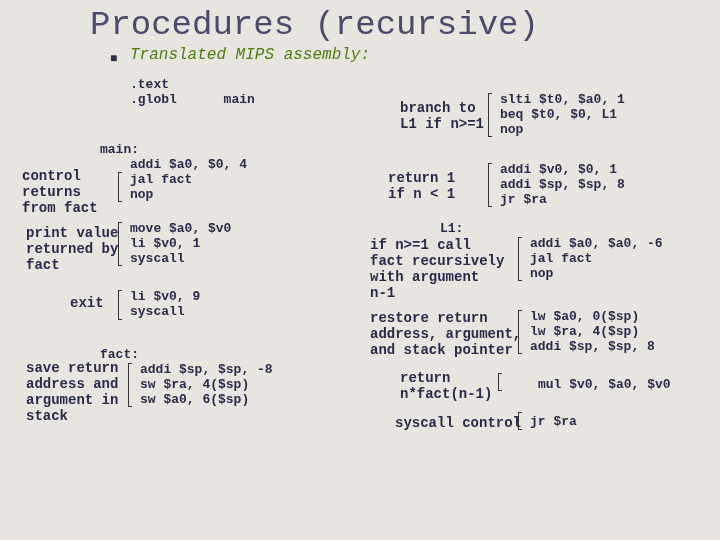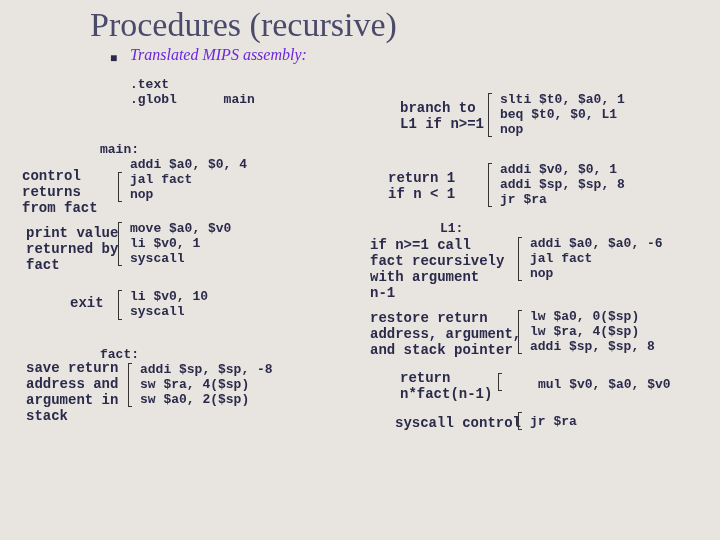--- a/index.html
+++ b/index.html
@@ -7,33 +7,33 @@
     width: 720px;
     height: 540px;
     background: #e8e4e0;
     font-family: "Courier New", monospace;
     font-size: 13px;
     color: #2a2a4a;
     position: relative;
     overflow: hidden;
   }
   .title {
-    font-family: Liberation Serif, serif;
+    font-family: Liberation Mono, monospace;
     font-size: 34px;
     color: #4a4a6a;
     font-weight: normal;
     position: absolute;
     top: 6px;
     left: 90px;
   }
   .subtitle {
-    font-family: Liberation Serif, serif;
+    font-family: Liberation Mono, monospace;
     font-style: italic;
     font-size: 16px;
-    color: #6d28d9;
+    color: #4d7c0f;
     position: absolute;
     top: 46px;
     left: 130px;
   }
   .bullet {
     font-family: Tahoma, sans-serif;
     font-size: 12px;
     position: absolute;
     top: 51px;
     left: 110px;
@@ -77,30 +77,30 @@
 
 <div class="code" style="top:222px; left:130px">move $a0, $v0</div>
 <div class="code" style="top:237px; left:130px">li $v0, 1</div>
 <div class="code" style="top:252px; left:130px">syscall</div>
 
 <div class="annot" style="top:225px; left:26px">print value
 returned by
 fact</div>
 <div class="brace-l" style="top:222px; left:118px; height:44px"></div>
 
-<div class="code" style="top:290px; left:130px">li $v0, 10</div>
+<div class="code" style="top:290px; left:130px">li $v0, 9</div>
 <div class="code" style="top:305px; left:130px">syscall</div>
 
 <div class="annot" style="top:295px; left:70px">exit</div>
 <div class="brace-l" style="top:290px; left:118px; height:30px"></div>
 
 <div class="code" style="top:348px; left:100px">fact:</div>
 <div class="code" style="top:363px; left:140px">addi $sp, $sp, -8</div>
 <div class="code" style="top:378px; left:140px">sw $ra, 4($sp)</div>
-<div class="code" style="top:393px; left:140px">sw $a0, 2($sp)</div>
+<div class="code" style="top:393px; left:140px">sw $a0, 6($sp)</div>
 
 <div class="annot" style="top:360px; left:26px">save return
 address and
 argument in
 stack</div>
 <div class="brace-l" style="top:363px; left:128px; height:44px"></div>
 
 <div class="code" style="top:93px; left:500px">slti $t0, $a0, 1</div>
 <div class="code" style="top:108px; left:500px">beq $t0, $0, L1</div>
 <div class="code" style="top:123px; left:500px">nop</div>

